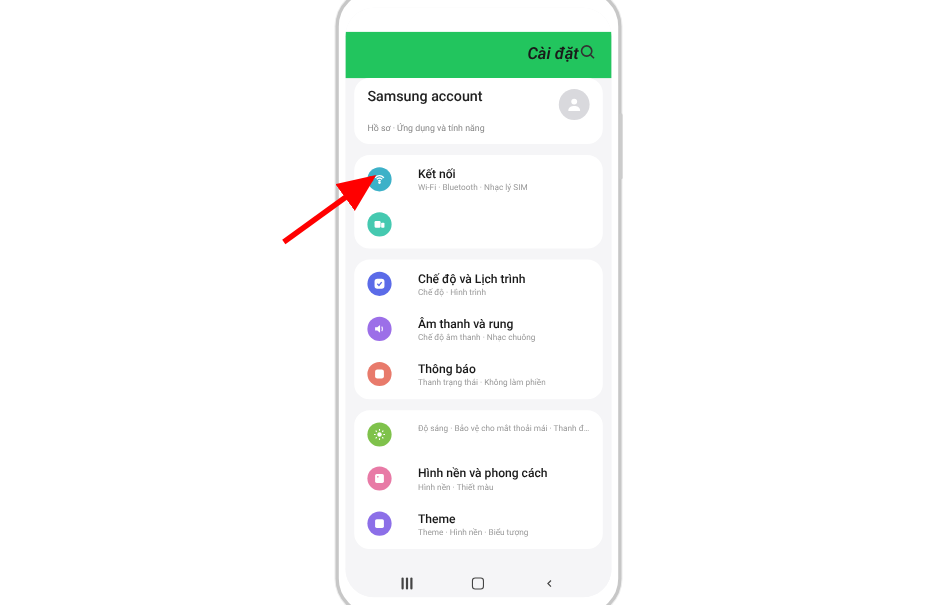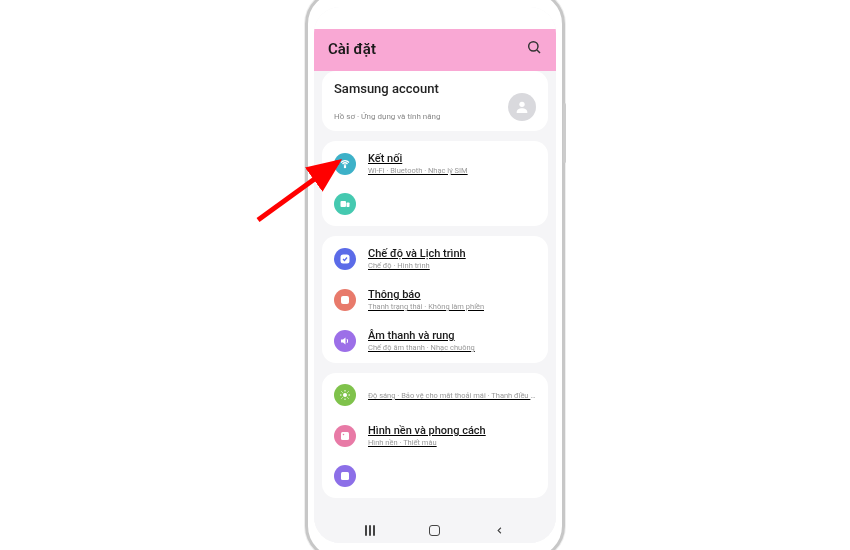--- a/index.html
+++ b/index.html
@@ -29,51 +29,51 @@
     overflow: hidden;
     background: #f5f5f7;
     display: flex;
     flex-direction: column;
   }
   .status-bar {
     height: 22px;
     background: #ffffff;
   }
   .header {
-    background: #f9a8d4;
+    background: #22c55e;
     display: flex;
     align-items: center;
-    justify-content: space-between;
+    justify-content: flex-end;
     padding: 10px 14px 12px 14px;
+    font-style: italic;
   }
   .header-title { font-size: 15px; font-weight: 600; color: #1a1a1a; }
   .search-ico { width: 16px; height:16px; color:#333; }
   .content { flex: 1; overflow-y: auto; padding: 0 8px 6px 8px; }
   .card {
     background: #ffffff;
     border-radius: 14px;
     margin-bottom: 10px;
     padding: 2px 0;
   }
   .account-card {
-    display:flex; align-items:flex-end; justify-content:space-between;
+    display:flex; align-items:flex-start; justify-content:space-between;
     padding: 10px 12px;
   }
   .account-texts .acc-title { font-size: 13px; font-weight: 500; color:#222; }
   .account-texts .acc-sub { font-size: 8px; color:#888; margin-top:16px; }
   .avatar {
     width: 28px; height:28px; border-radius:50%;
     background:#d9d9dd; display:flex; align-items:center; justify-content:center;
   }
   .avatar svg { width:16px; height:16px; color:#fff; }
   .row {
-    display:flex; align-items:center;
+    display:flex; 
     padding: 9px 12px;
-    gap: 12px;
-    text-decoration: underline;
+    gap: 24px;
   }
   .row-icon {
     width: 22px; height:22px; border-radius:50%;
     display:flex; align-items:center; justify-content:center;
     flex-shrink:0;
   }
   .row-icon svg { width:12px; height:12px; color:#fff; }
   .row-texts { display:flex; flex-direction:column; min-width:0; }
   .row-title { font-size: 11px; font-weight:500; color:#1a1a1a; white-space:nowrap; overflow:hidden; text-overflow:ellipsis;}
   .row-sub { font-size: 7.5px; color:#999; margin-top:1px; white-space:nowrap; overflow:hidden; text-overflow:ellipsis;}
@@ -163,40 +163,40 @@
                   <rect x="3" y="3" width="18" height="18" rx="5"></rect>
                   <path d="M8 12l3 3 5-6" stroke="#5B6BE8" stroke-width="2.5" fill="none"></path>
                 </svg>
               </div>
               <div class="row-texts">
                 <div class="row-title">Chế độ và Lịch trình</div>
                 <div class="row-sub">Chế độ · Hình trình</div>
               </div>
             </div>
             <div class="row">
+              <div class="row-icon" style="background: rgb(156, 111, 232);">
+                <svg viewBox="0 0 24 24" fill="currentColor">
+                  <path d="M4 9v6h4l5 4V5L8 9H4z"></path>
+                  <path d="M16 8c1.5 1.5 1.5 6.5 0 8" stroke="currentColor" stroke-width="2" fill="none"></path>
+                </svg>
+              </div>
+              <div class="row-texts">
+                <div class="row-title">Âm thanh và rung</div>
+                <div class="row-sub">Chế độ âm thanh · Nhạc chuông</div>
+              </div>
+            </div>
+            <div class="row">
               <div class="row-icon" style="background: rgb(232, 122, 107);">
                 <svg viewBox="0 0 24 24" fill="currentColor">
                   <rect x="4" y="4" width="16" height="16" rx="4"></rect>
                 </svg>
               </div>
               <div class="row-texts">
                 <div class="row-title">Thông báo</div>
                 <div class="row-sub">Thanh trạng thái · Không làm phiền</div>
-              </div>
-            </div>
-            <div class="row">
-              <div class="row-icon" style="background: rgb(156, 111, 232);">
-                <svg viewBox="0 0 24 24" fill="currentColor">
-                  <path d="M4 9v6h4l5 4V5L8 9H4z"></path>
-                  <path d="M16 8c1.5 1.5 1.5 6.5 0 8" stroke="currentColor" stroke-width="2" fill="none"></path>
-                </svg>
-              </div>
-              <div class="row-texts">
-                <div class="row-title">Âm thanh và rung</div>
-                <div class="row-sub">Chế độ âm thanh · Nhạc chuông</div>
               </div>
             </div>
           </div>
           <div class="card">
             <div class="row">
               <div class="row-icon" style="background: rgb(127, 194, 75);">
                 <svg viewBox="0 0 24 24" fill="currentColor">
                   <circle cx="12" cy="12" r="4"></circle>
                   <g stroke="currentColor" stroke-width="2">
                     <line x1="12" y1="2" x2="12" y2="5"></line>
@@ -225,20 +225,24 @@
                 <div class="row-title">Hình nền và phong cách</div>
                 <div class="row-sub">Hình nền · Thiết màu</div>
               </div>
             </div>
             <div class="row">
               <div class="row-icon" style="background: rgb(140, 111, 232);">
                 <svg viewBox="0 0 24 24" fill="currentColor">
                   <rect x="4" y="4" width="16" height="16" rx="3"></rect>
                 </svg>
               </div>
+              <div class="row-texts">
+                <div class="row-title">Theme</div>
+                <div class="row-sub">Theme · Hình nền · Biểu tượng</div>
+              </div>
             </div>
           </div>
         </div>
 
     </div>
 
     <div class="nav-bar">
       <div class="nav-lines">
           <span></span>
           <span></span>

